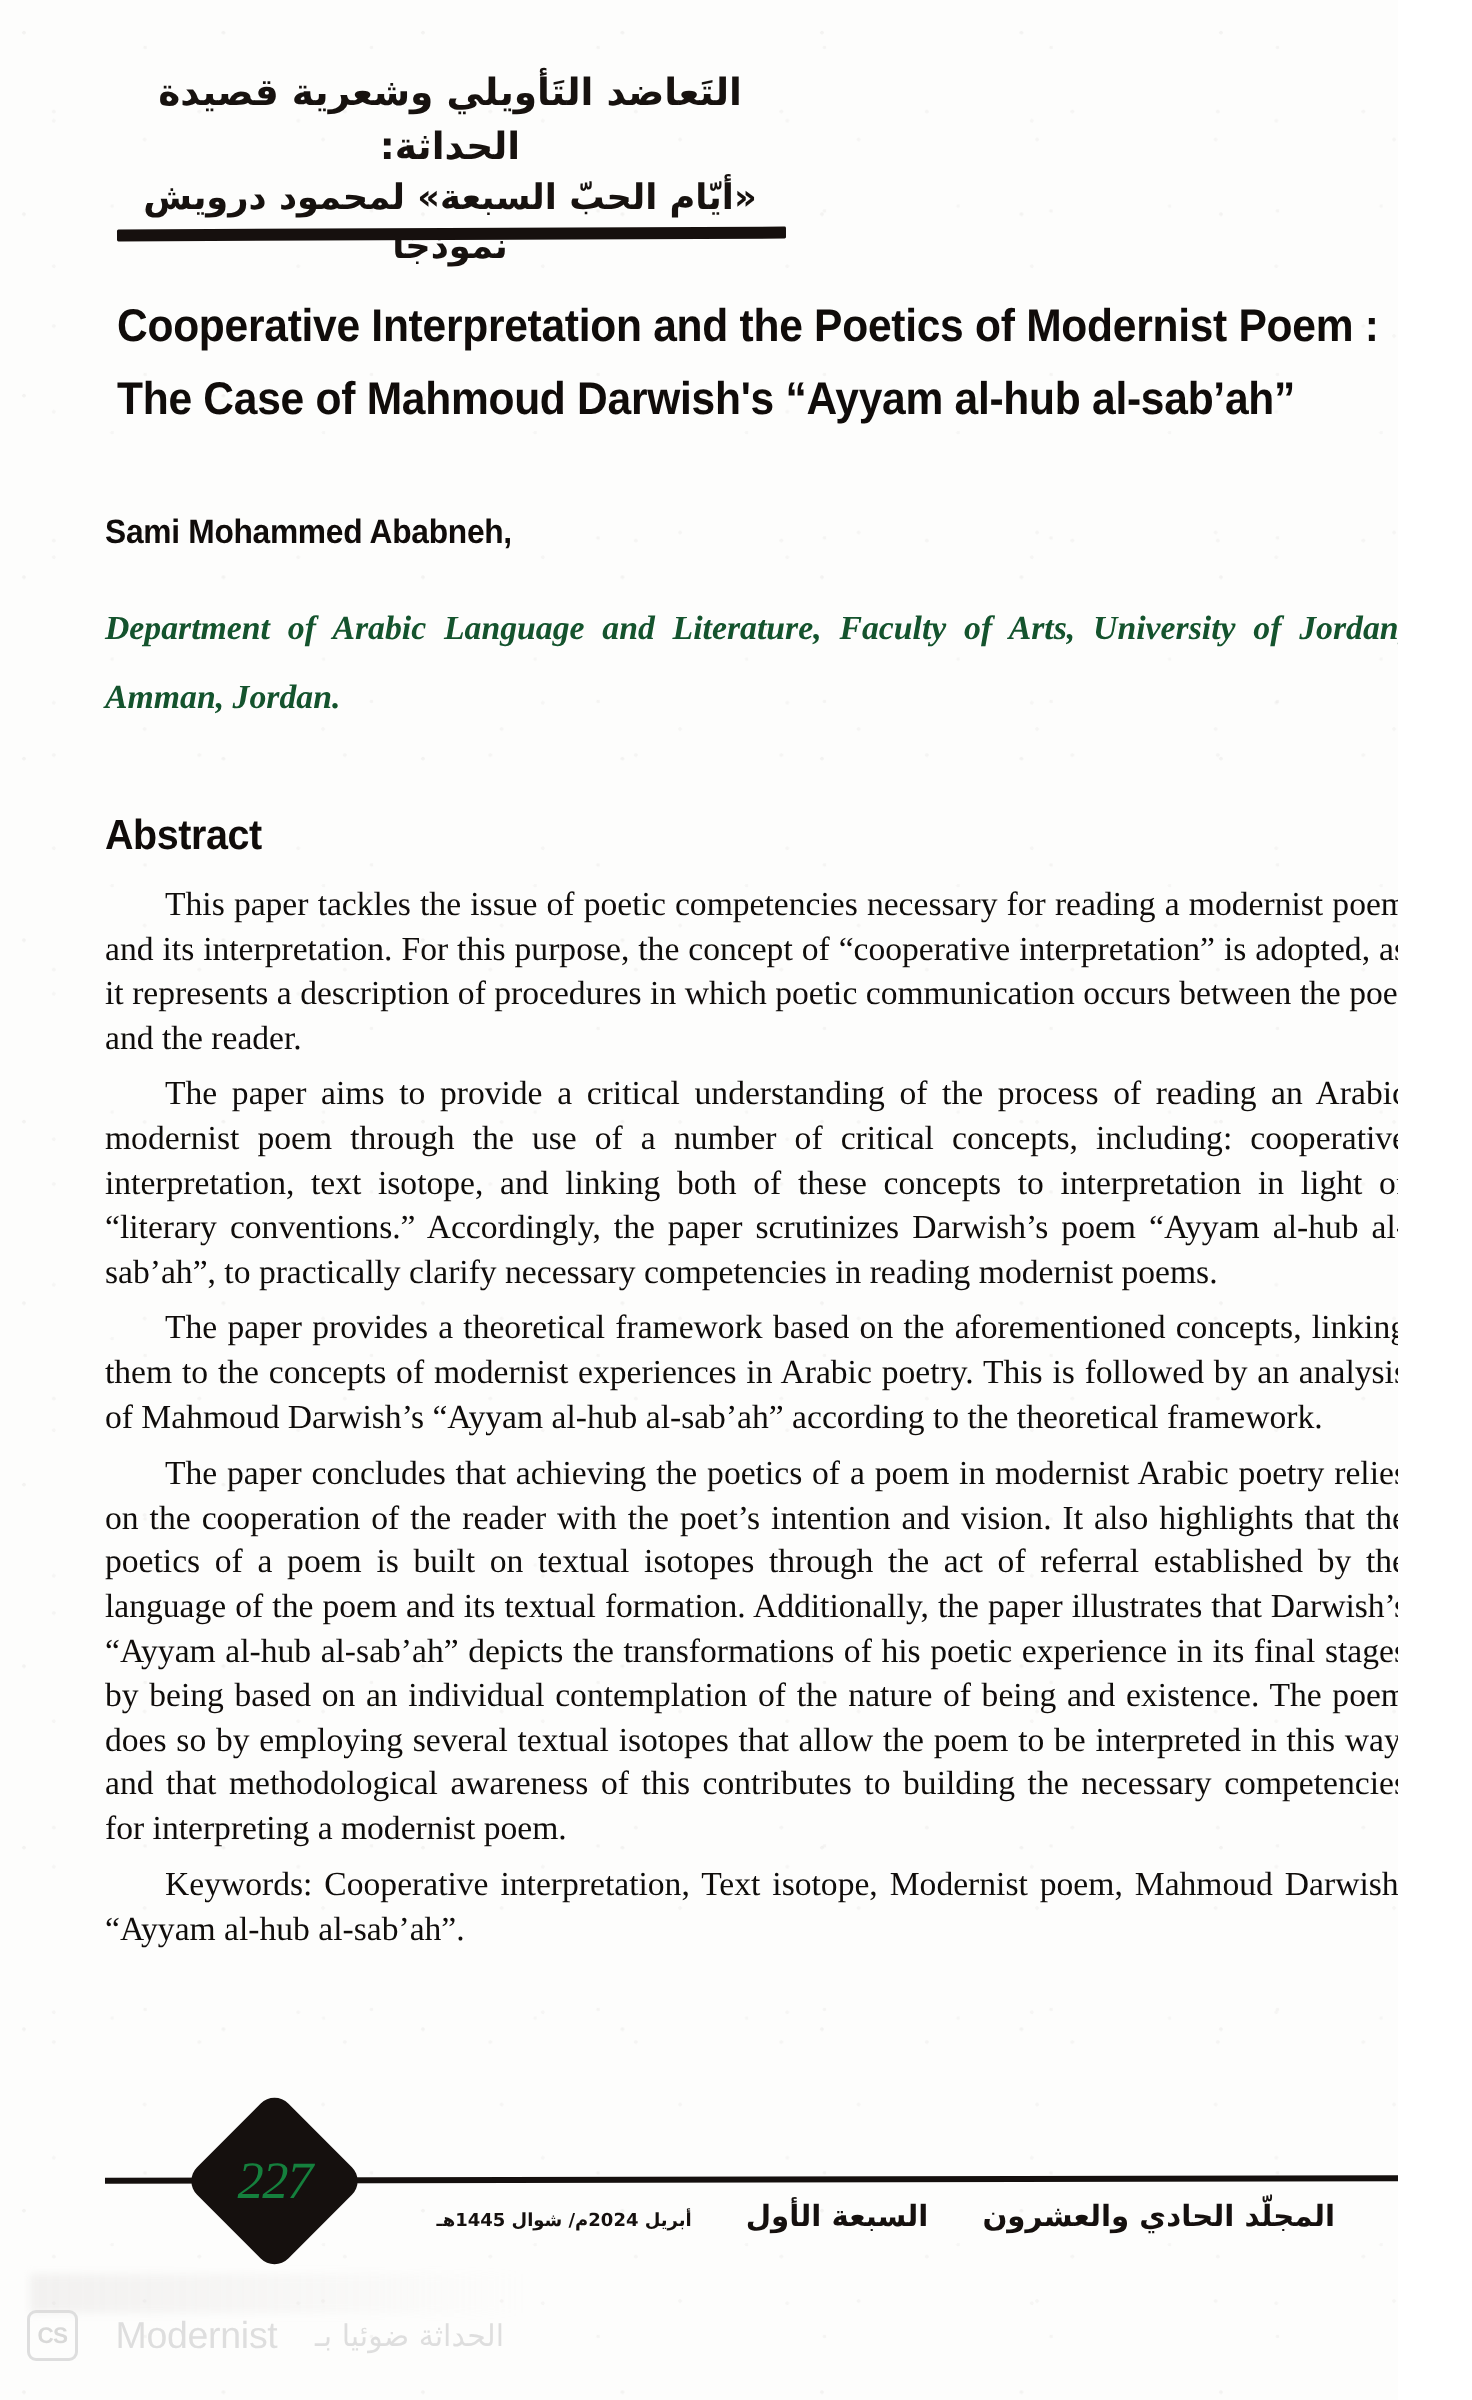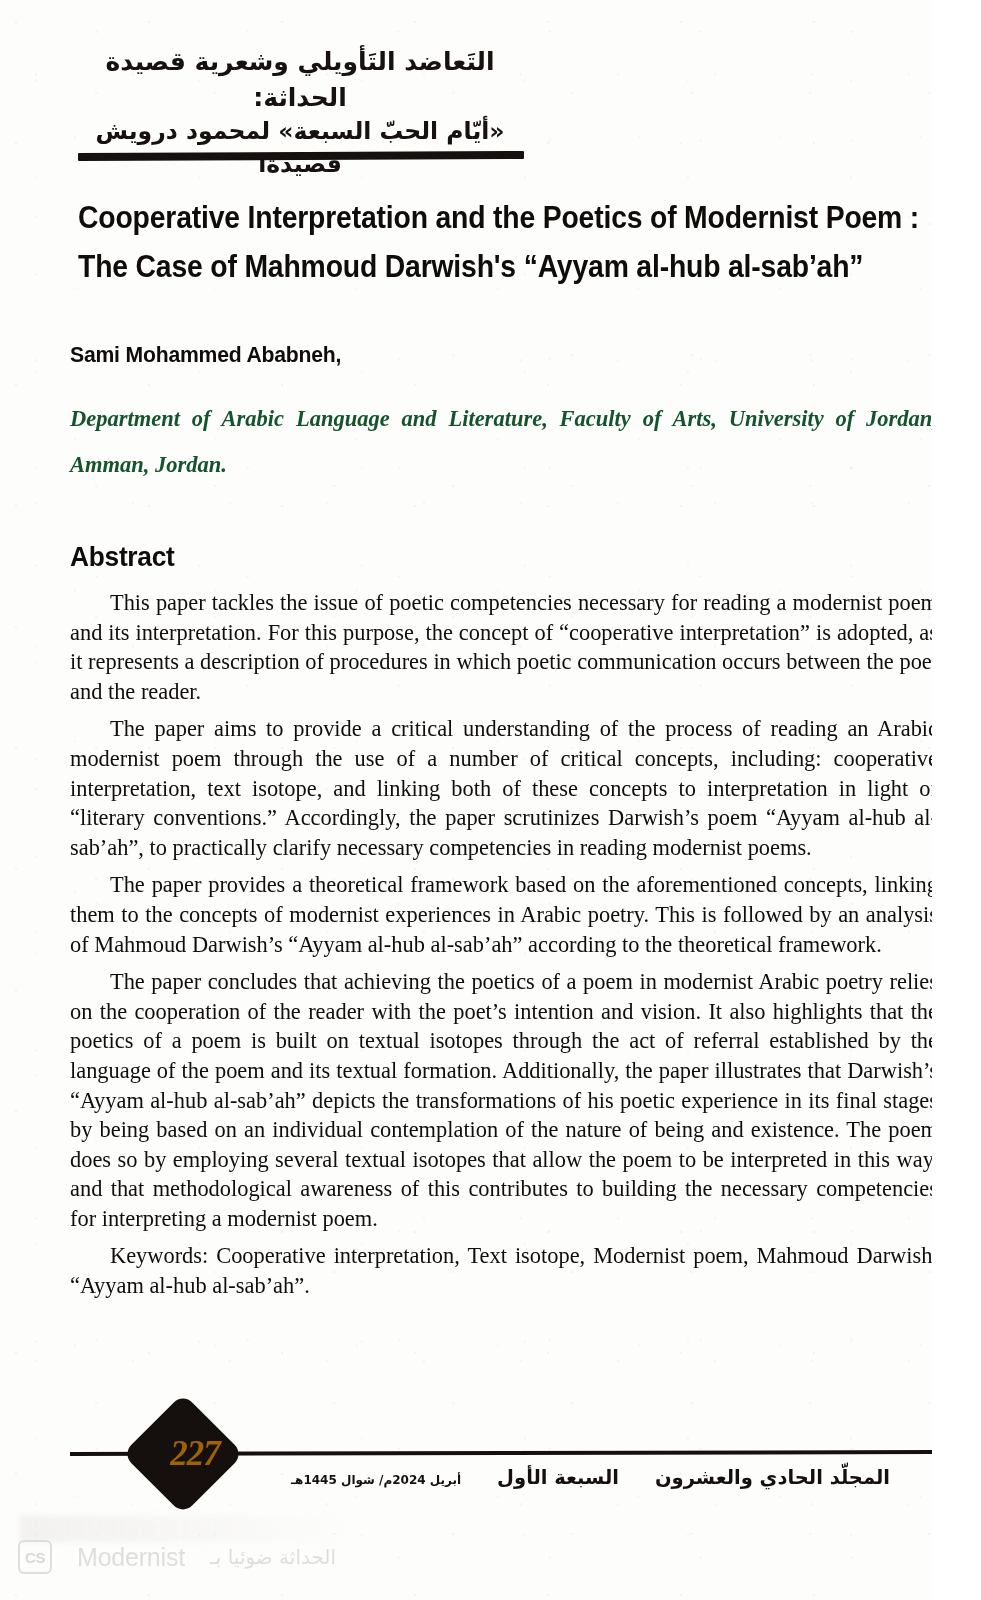--- a/index.html
+++ b/index.html
@@ -176,30 +176,30 @@
     left: 140px;
     top: 1411px;
     width: 86px;
     height: 86px;
     background: #15100e;
     border-radius: 13px;
     transform: rotate(45deg);
   }
   .page-badge-num {
     position: absolute;
-    left: 152px;
+    left: 140px;
     top: 1411px;
     width: 86px;
     height: 86px;
     display: flex;
     align-items: center;
     justify-content: center;
-    color: #a16207;
+    color: #15803d;
     font-family: "Liberation Serif", serif;
-    font-weight: 700;
+    font-weight: 400;
     font-size: 35px;
     letter-spacing: -1px;
     font-style: italic;
   }
   .footer-meta {
     position: absolute;
     right: 42px;
     top: 1466px;
     direction: rtl;
     display: flex;
@@ -262,21 +262,21 @@
 </style>
 </head>
 <body>
 
 <div class="page">
 
   <div class="grain"></div>
 
   <div class="ar-title">
     <div class="l1">التَعاضد التَأويلي وشعرية قصيدة الحداثة:</div>
-    <div class="l2">«أيّام الحبّ السبعة» لمحمود درويش قصيدةًا</div>
+    <div class="l2">«أيّام الحبّ السبعة» لمحمود درويش نموذجًا</div>
   </div>
 
   <div class="title-rule"></div>
 
   <div class="en-title">
     <div>Cooperative Interpretation and the Poetics of Modernist Poem :</div>
     <div>The Case of Mahmoud Darwish's “Ayyam al-hub al-sab’ah”</div>
   </div>
 
   <div class="author">Sami Mohammed Ababneh,</div>

